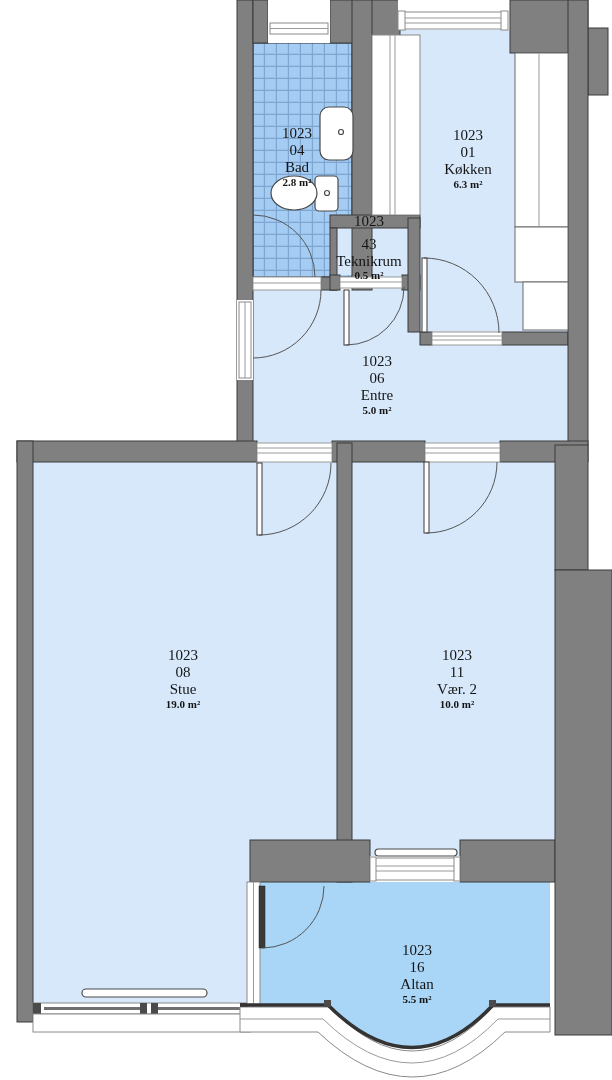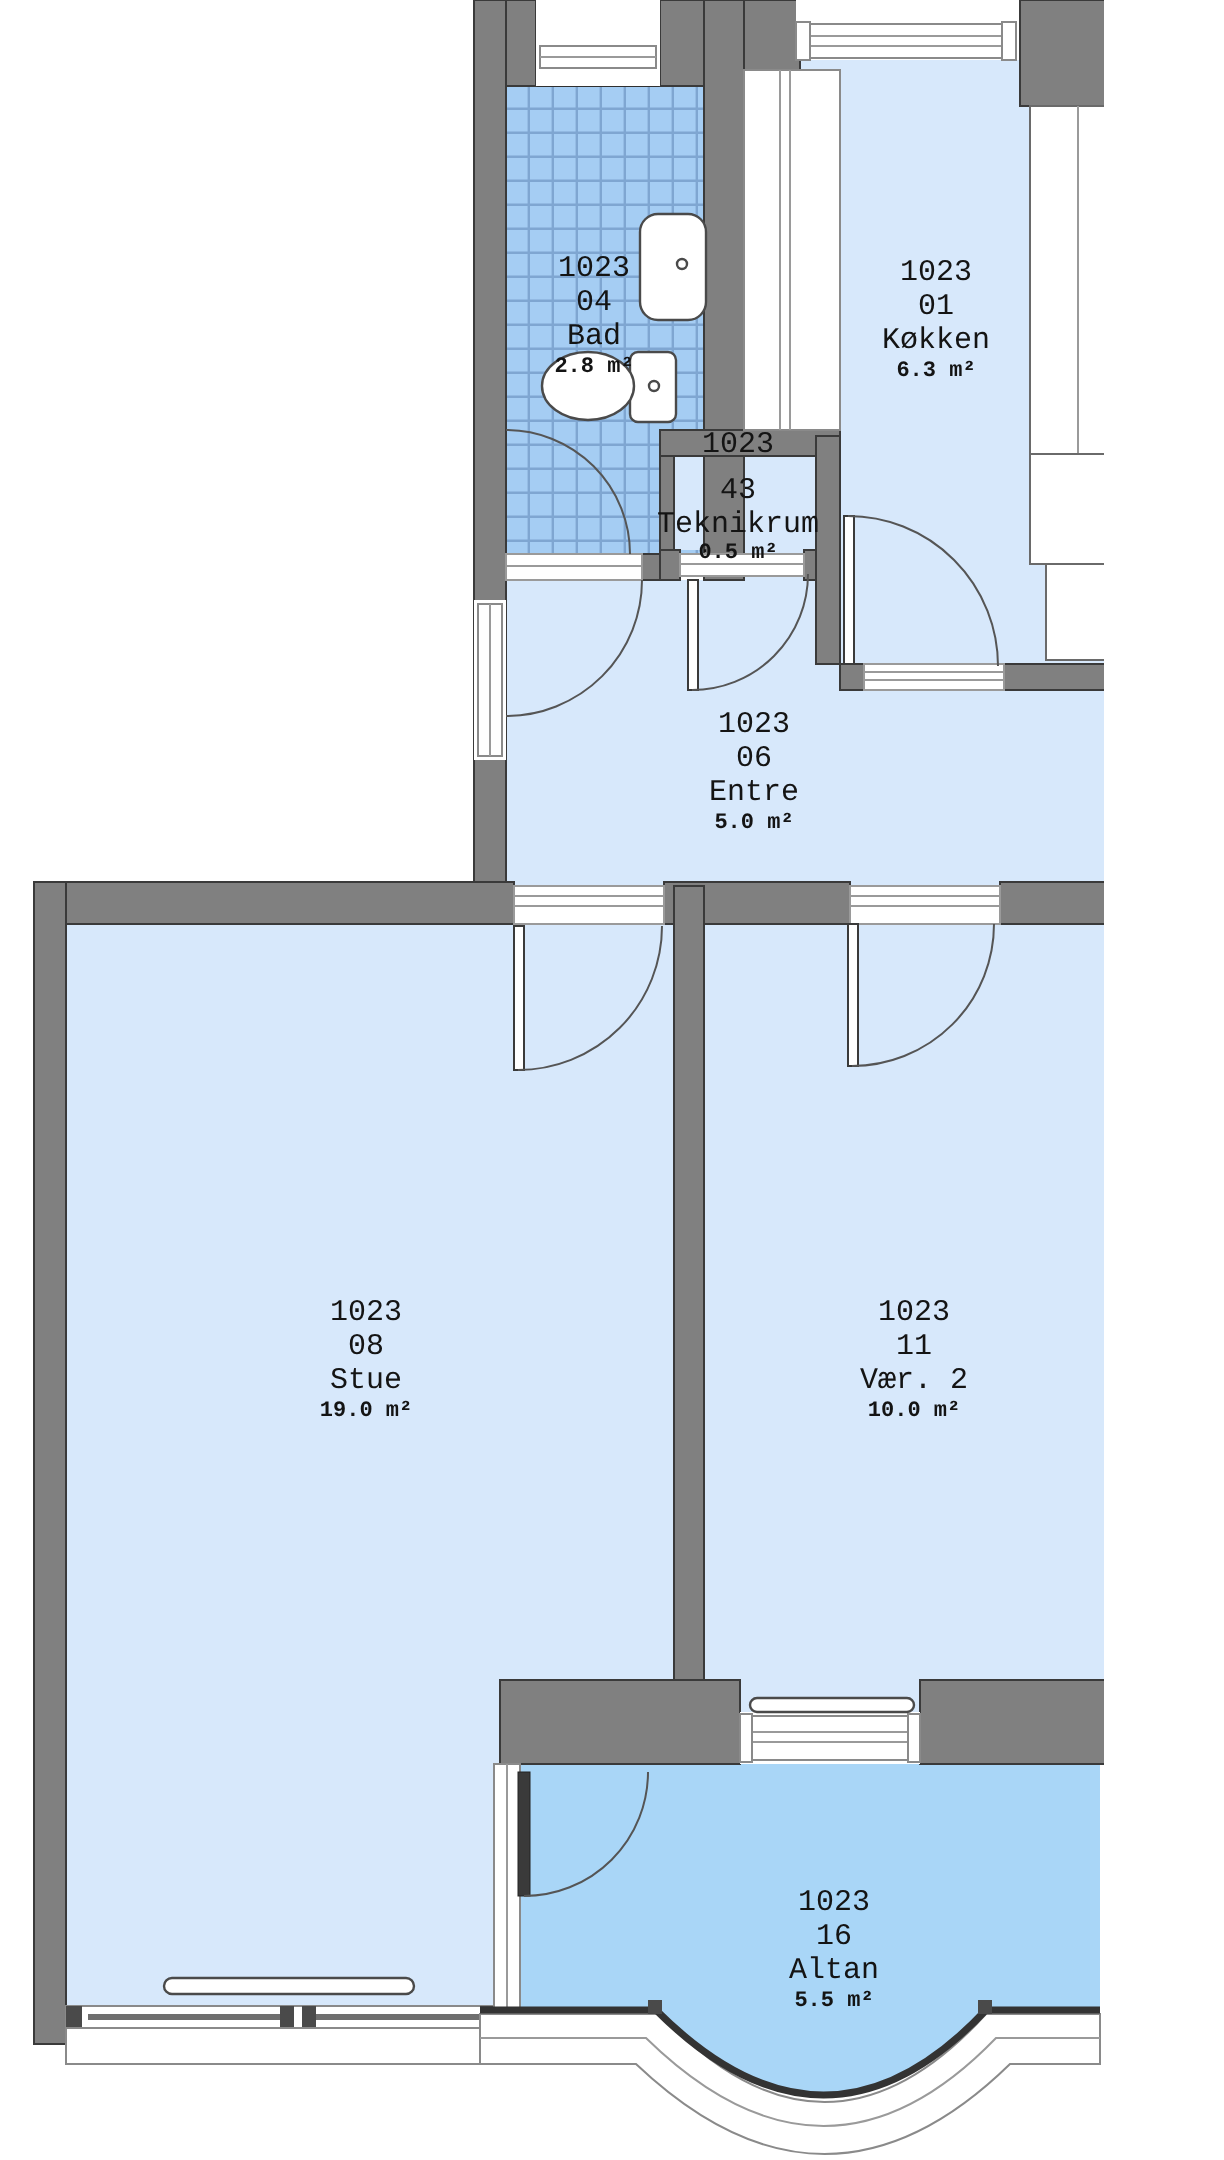--- a/index.html
+++ b/index.html
@@ -1,17 +1,17 @@
 <!DOCTYPE html>
 <html style="--wall: #808080; --wall_outline: #3a3a3a; --room_fill: #d7e8fb; --balcony_fill: #a9d6f7; --tile_fill: #a5cdf3; --tile_grout: #7fa6d1; --line: #555555; --text: #141414;"><head>
 <meta charset="utf-8">
 <style>
   html,body{margin:0;padding:0;background:#fff;}
-  #stage{position:relative;width:552px;height:1080px;background:#fff;overflow:hidden;
-         font-family:Liberation Mono, monospace;}
+  #stage{position:relative;width:612px;height:1080px;background:#fff;overflow:hidden;
+         font-family:Liberation Serif, serif;}
   svg{position:absolute;left:0;top:0;}
   .wall{fill:var(--wall);stroke:var(--wall_outline);stroke-width:1;}
   .floor{fill:var(--room_fill);stroke:none;}
   .balcony{fill:var(--balcony_fill);stroke:none;}
   .winwhite{fill:#ffffff;stroke:none;}
   .winframe{fill:#ffffff;stroke:#8a8a8a;stroke-width:1;}
   .winline{stroke:#9a9a9a;stroke-width:1;fill:none;}
   .glass{stroke:#6f6f6f;stroke-width:3;fill:none;}
   .marker{fill:#4a4a4a;stroke:none;}
   .thresh{fill:#ffffff;stroke:#9a9a9a;stroke-width:1;}

